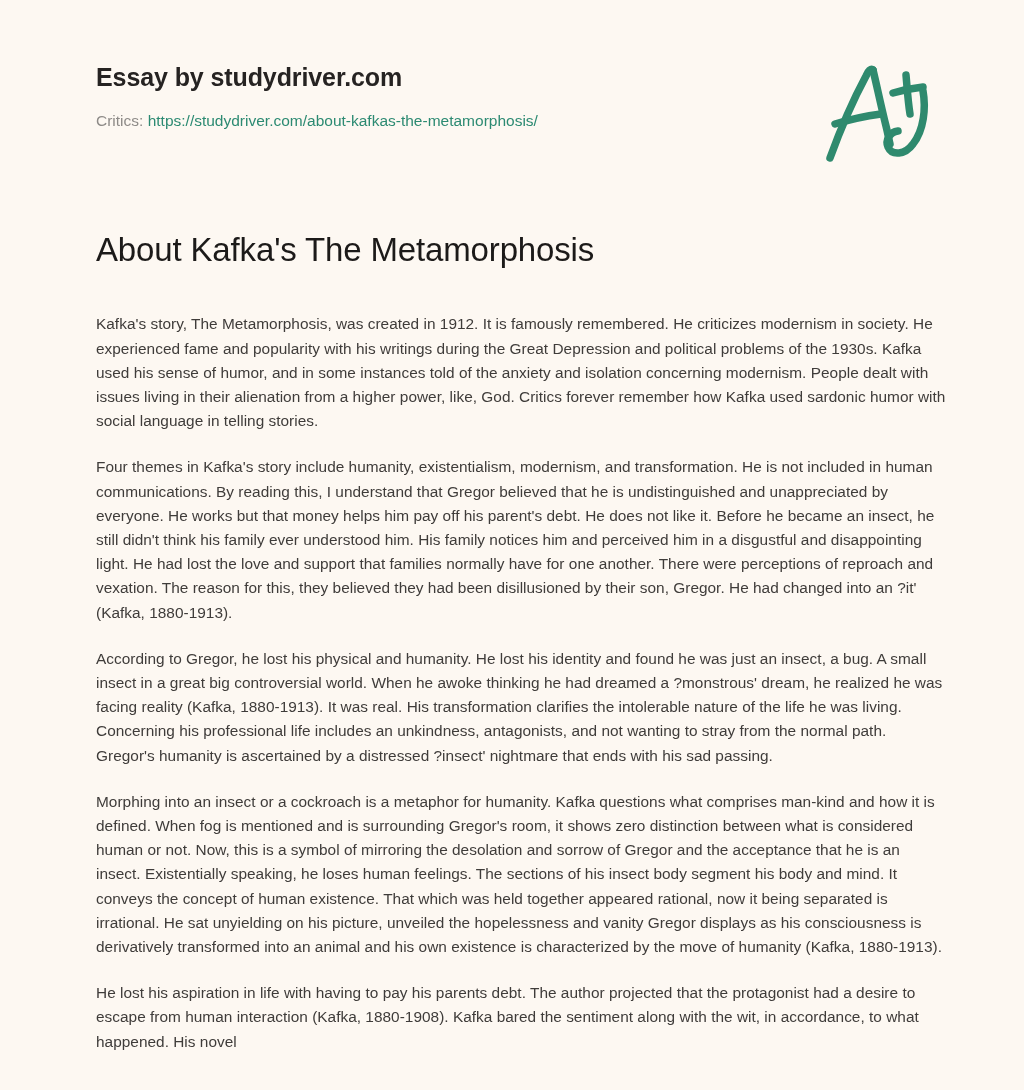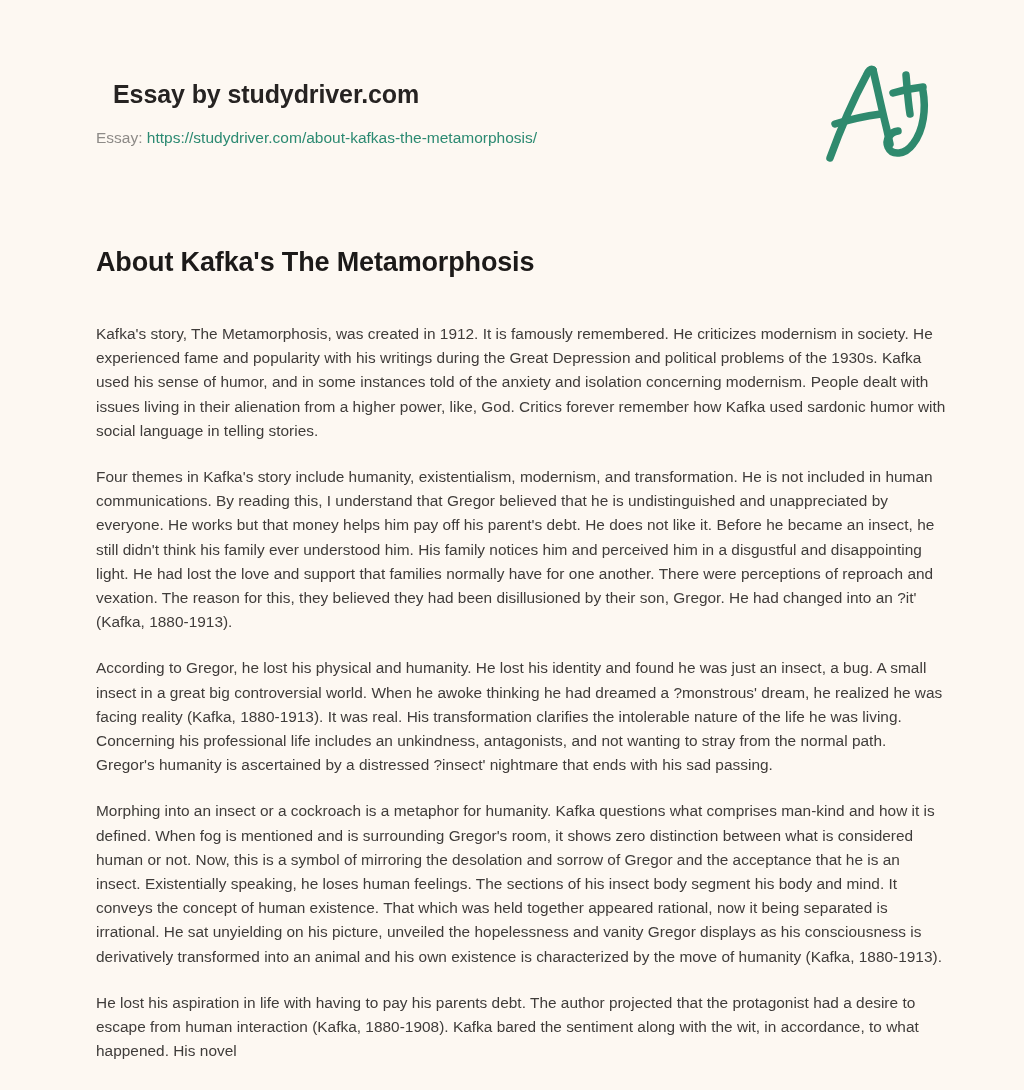--- a/index.html
+++ b/index.html
@@ -32,21 +32,21 @@
     min-height: 128px;
     box-sizing: border-box;
   }
 
   .brand-line {
     font-size: 25px;
     font-weight: bold;
     letter-spacing: -0.1px;
     color: #262322;
     line-height: 1.2;
-    margin: 17px;
+    margin: 0;
   }
 
   .source-line {
     margin-top: 19px;
     font-size: 15.5px;
     line-height: 1.3;
     color: #8e8b88;
     white-space: nowrap;
   }
 
@@ -75,22 +75,22 @@
 
   
   .article {
     padding: 0 78px 0 96px;
     box-sizing: border-box;
   }
 
   .article-title {
     margin: 0;
     padding-top: 98px;
-    font-size: 27px;
-    font-weight: bold;
+    font-size: 33px;
+    font-weight: normal;
     letter-spacing: -0.15px;
     color: #1c1a19;
     line-height: 1.25;
   }
 
   .body-copy {
     margin-top: 42px;
   }
 
   .body-copy p {
@@ -109,21 +109,21 @@
 </head>
 <body>
 
 <div class="page">
 
   <div class="header">
 
     <div class="brand-line">Essay by studydriver.com</div>
 
     <div class="source-line">
-      <span class="source-label">Essay:</span>
+      <span class="source-label">Critics:</span>
       <span class="source-url">https://studydriver.com/about-kafkas-the-metamorphosis/</span>
     </div>
 
     <div class="logo">
       <svg viewBox="0 0 120 110" xmlns="http://www.w3.org/2000/svg">
         <g fill="none" stroke="#2f8a6e" stroke-width="7.5" stroke-linecap="round" stroke-linejoin="round">
 
           <path d="M12 100 C 20 78, 34 44, 48 18 C 50 13, 53 10, 55 12"></path>
 
           <path d="M55 12 C 58 24, 63 48, 68 68 C 70 76, 71 82, 72 86"></path>

